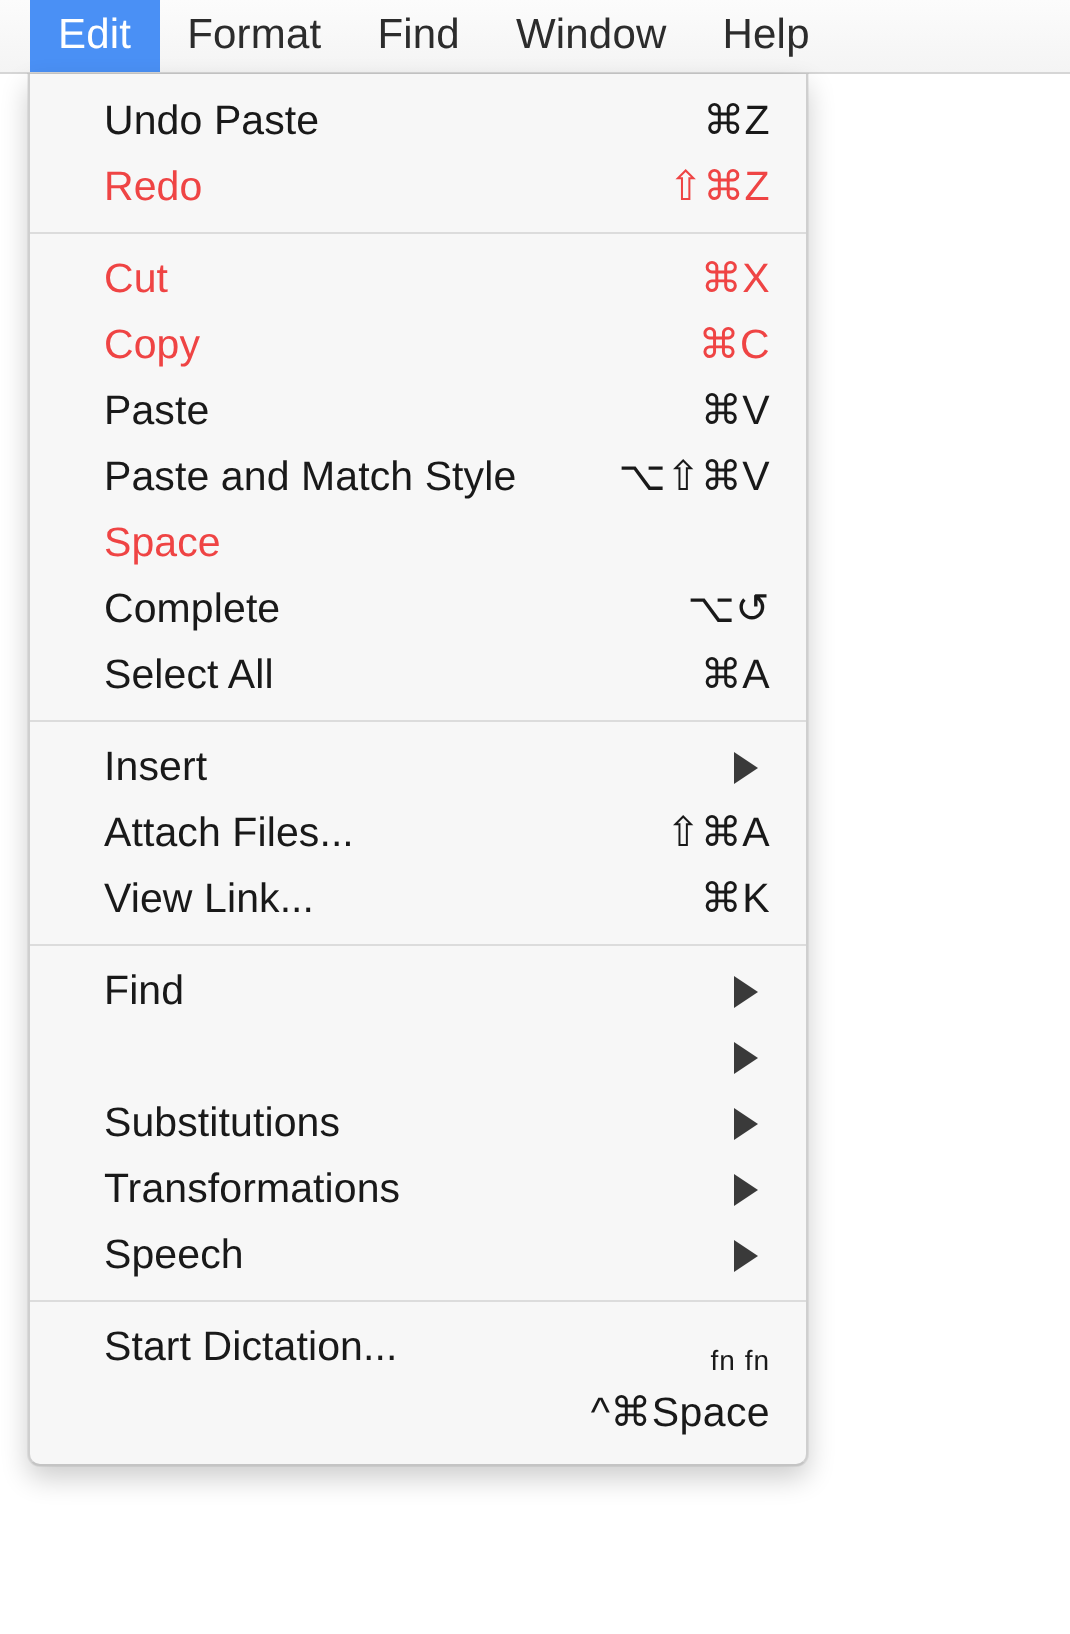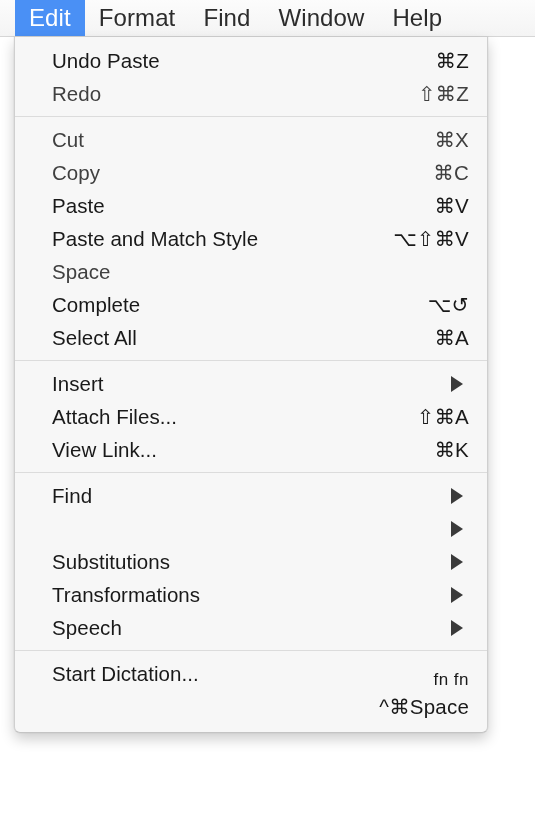--- a/index.html
+++ b/index.html
@@ -26,40 +26,40 @@
     background: linear-gradient(to bottom, #fcfcfc 0%, #f4f4f4 100%);
     border-bottom: 1px solid #d6d6d6;
     display: flex;
     align-items: stretch;
     box-sizing: border-box;
   }
   .menubar-item {
     display: flex;
     align-items: center;
     padding: 0 14px;
-    font-size: 24px;
+    font-size: 21px;
     color: #2c2c2c;
     letter-spacing: 0.1px;
     white-space: nowrap;
     cursor: default;
   }
   .menubar-item.first {
     margin-left: 15px;
   }
   .menubar-item.active {
     background: #4a90f5;
     color: #ffffff;
   }
 
   
   #edit-menu {
     position: absolute;
     left: 14px;
     top: 37px;
-    width: 474px;
+    width: 390px;
     background: #f7f7f7;
     border-left: 1px solid #cfcfcf;
     border-right: 1px solid #cfcfcf;
     border-bottom: 1px solid #c4c4c4;
     border-bottom-left-radius: 6px;
     border-bottom-right-radius: 6px;
     box-shadow: 0 6px 14px rgba(0,0,0,0.20), 0 0 0 0.5px rgba(0,0,0,0.06);
     padding-top: 7px;
     padding-bottom: 9px;
     box-sizing: border-box;
@@ -74,37 +74,37 @@
     display: flex;
     align-items: center;
     height: 33px;
     padding: 0 18px 0 37px;
     font-size: 20.5px;
     color: #191919;
     white-space: nowrap;
     cursor: default;
   }
   .menu-item.disabled {
-    color: #404040;
+    color: #ef4444;
   }
   .menu-item .label {
     flex: 0 0 auto;
     letter-spacing: 0.05px;
   }
   .menu-item .spacer {
     flex: 1 1 auto;
     min-width: 18px;
   }
   .menu-item .shortcut {
     flex: 0 0 auto;
     text-align: right;
     letter-spacing: 0.2px;
   }
   .menu-item .shortcut.small {
-    font-size: 17px;
+    font-size: 14px;
     letter-spacing: 0.5px;
     margin-top: 13px;
   }
   .menu-item .submenu-arrow {
     flex: 0 0 auto;
     width: 0;
     height: 0;
     border-top: 8px solid transparent;
     border-bottom: 8px solid transparent;
     border-left: 12px solid #3a3a3a;

